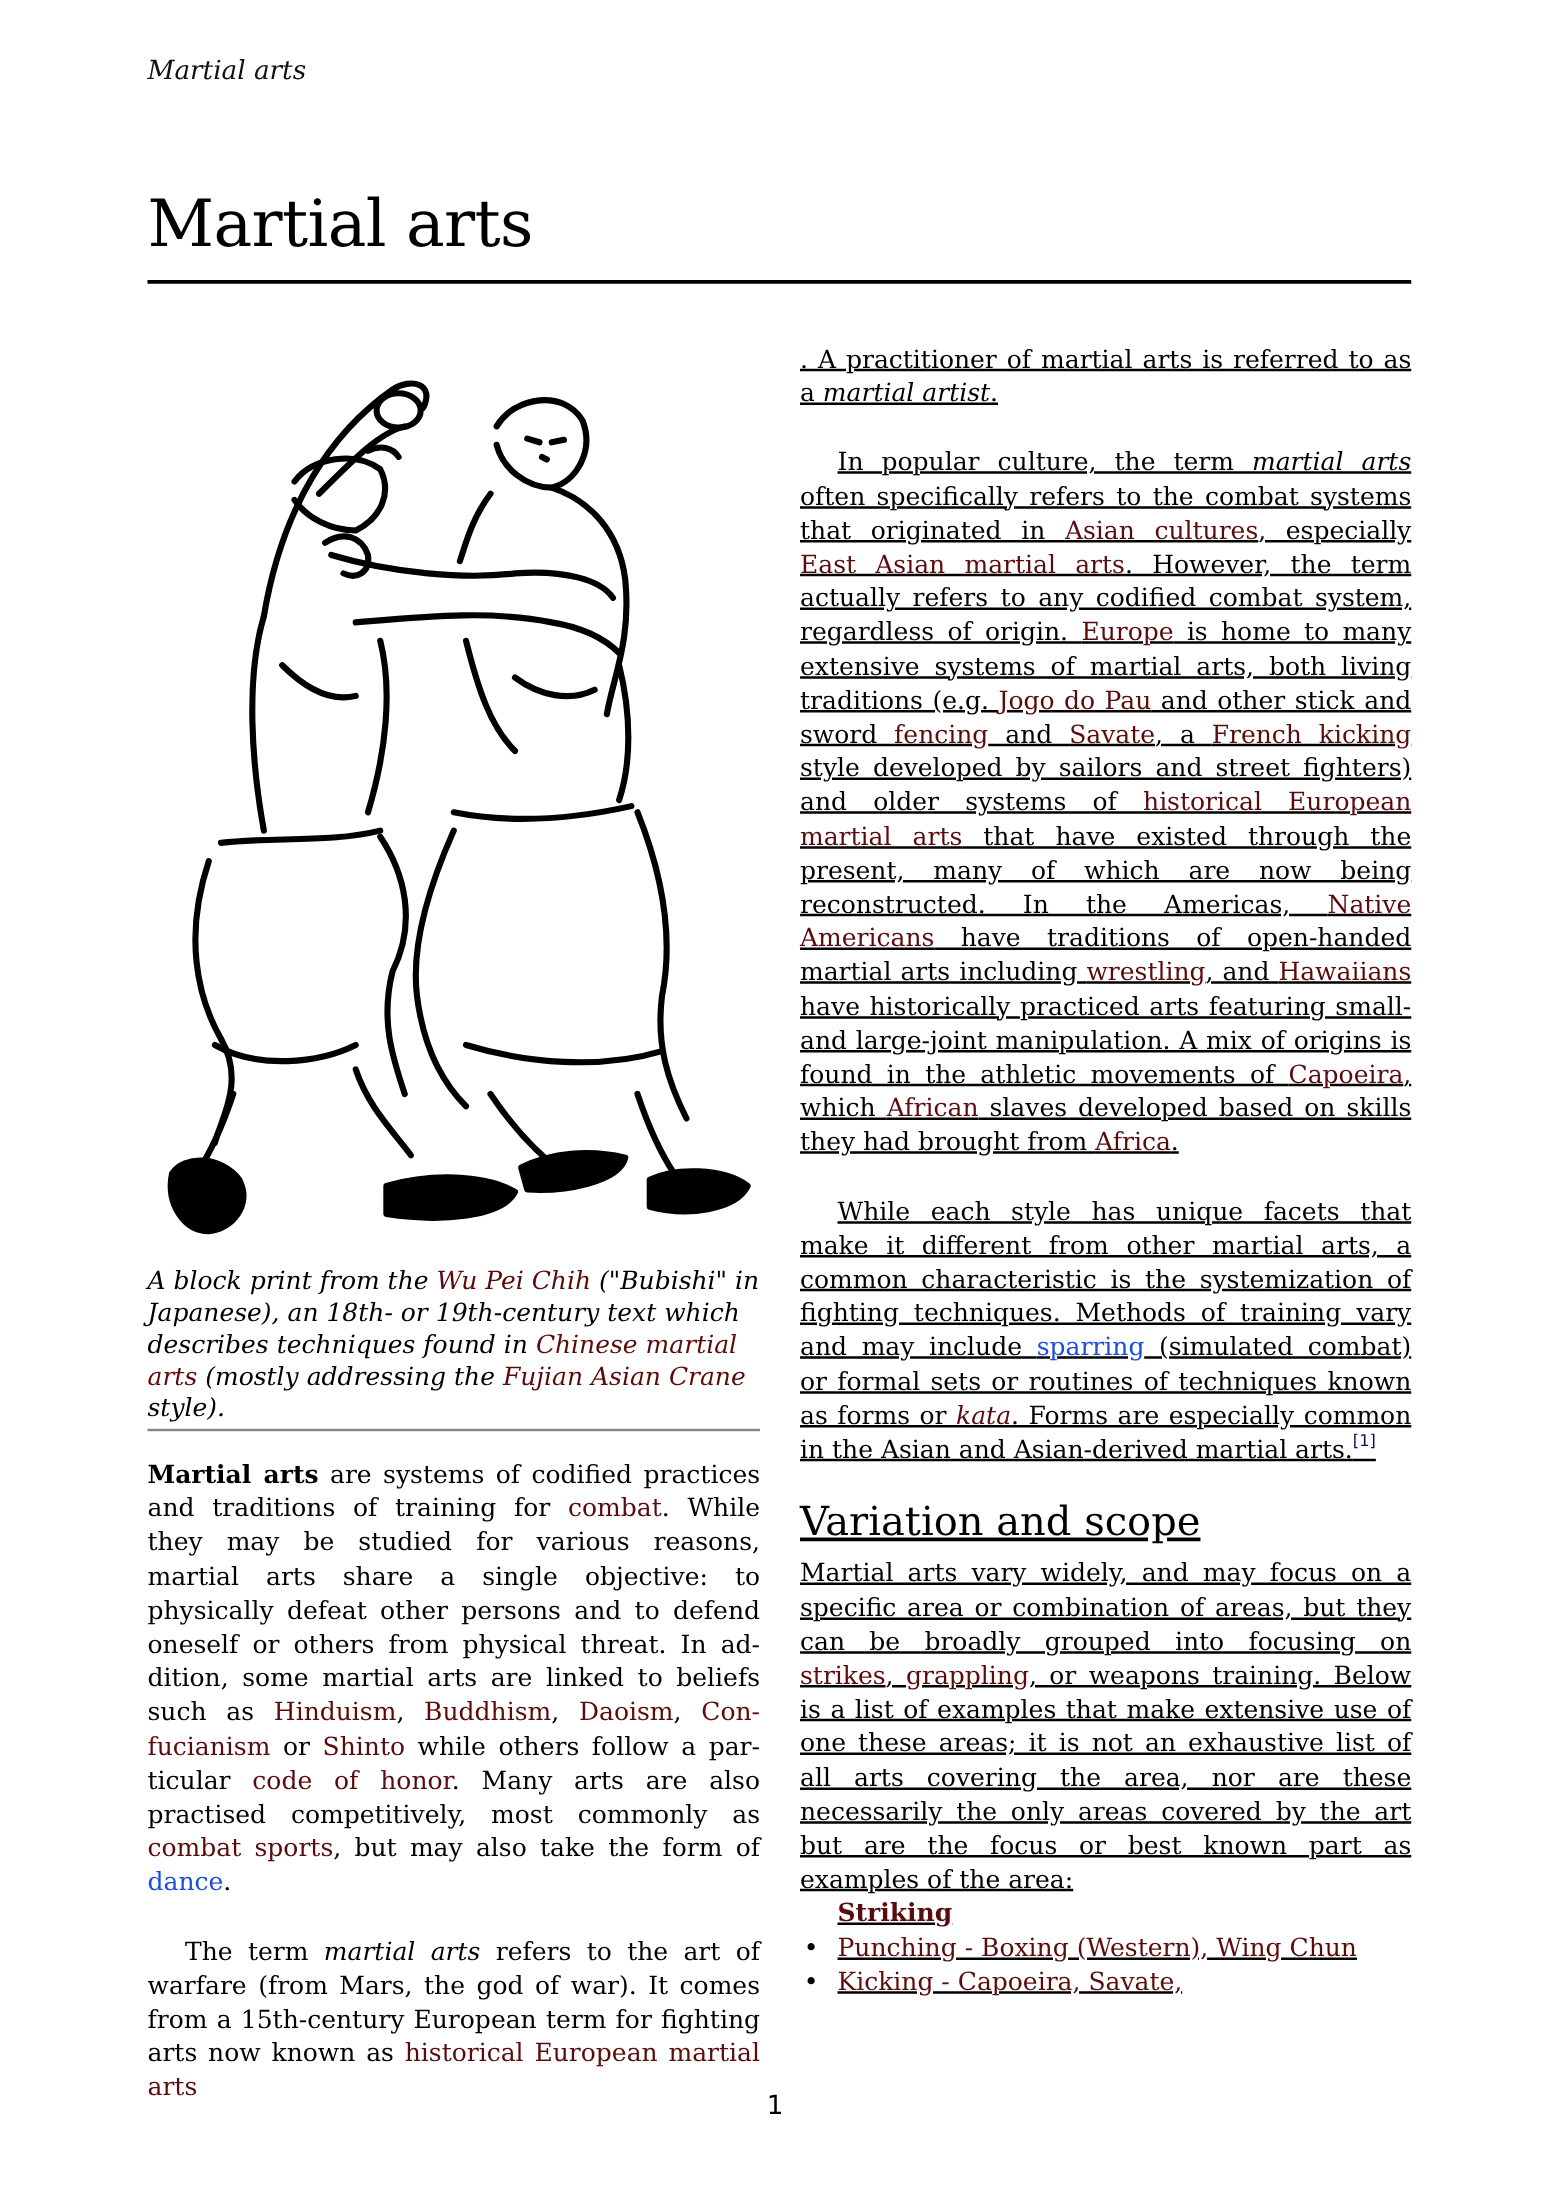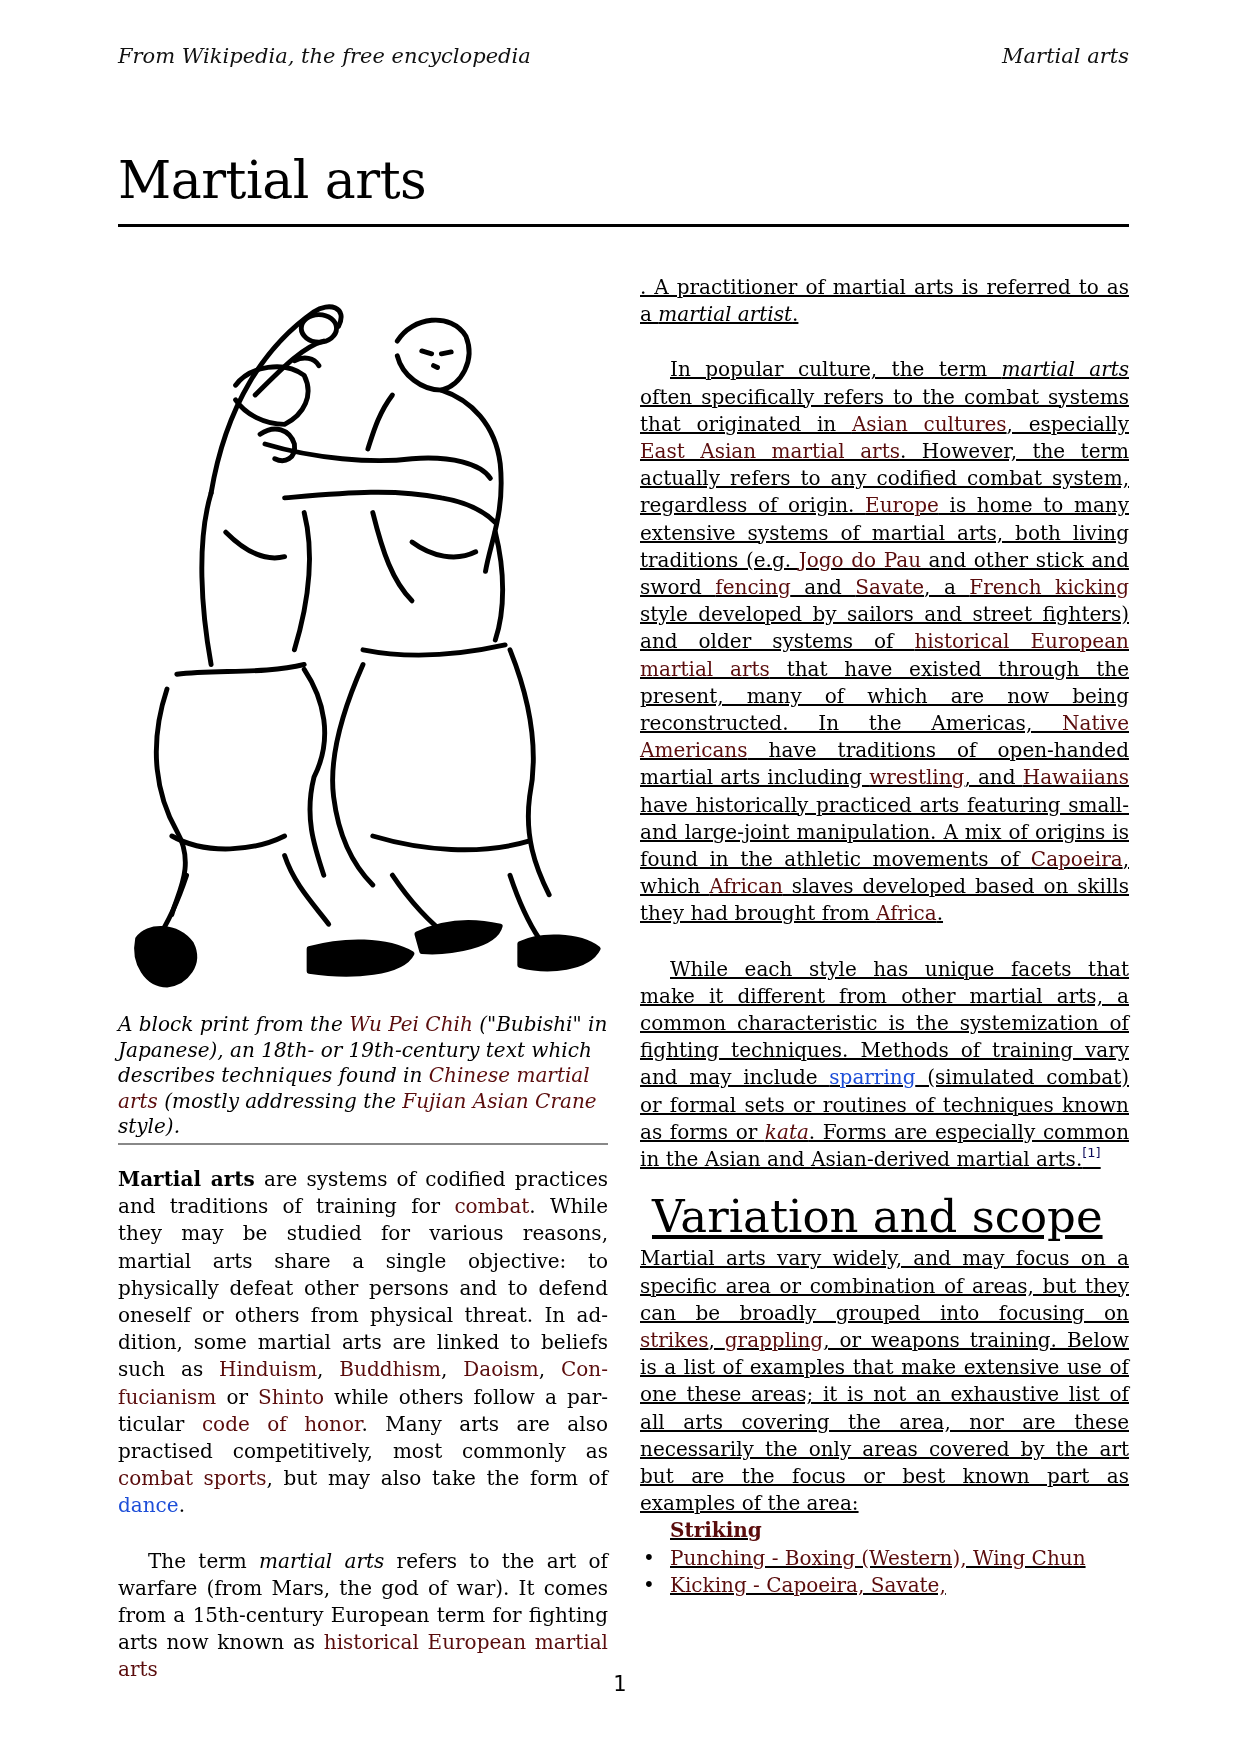--- a/index.html
+++ b/index.html
@@ -25,33 +25,32 @@
          height: 2px; background: #888; }
   .intro { top: 1166px; }
   p { margin: 0; }
   p.indent { text-indent: 30px; margin-top: 28px; }
   a { text-decoration: none; }
   .lk { color: #5a0c0c; }
   .lb { color: #1d4ed8; }
   .ref { font-family: "DejaVu Sans", sans-serif; font-size: 13px; vertical-align: 9px;
          line-height: 0; color: #0b0b5a; }
   .section-heading { font-family: "DejaVu Serif", serif; font-weight: normal;
-         font-size: 45px; line-height: 44px; margin: 22px 0 6px 12px; text-align: left; }
+         font-size: 32px; line-height: 44px; margin: 22px 0 6px 0; text-align: left; }
   .sub-head { font-weight: bold; color: #5a0c0c; margin-left: 30px; text-align: left; }
   ul.examples { list-style: none; margin: 0; padding: 0; text-align: left; }
   ul.examples li { position: relative; padding-left: 30px; color: #5a0c0c; }
   ul.examples li .bullet { position: absolute; left: 3px; color: #000; }
   .page-number { position: absolute; top: 1672px; left: 0; width: 1240px; text-align: center;
          font-family: "DejaVu Sans", sans-serif; font-size: 21px; }
 </style>
 </head>
 <body>
 
 <div class="running-header">
-  <span>From Wikipedia, the free encyclopedia</span>
   <span>Martial arts</span>
 </div>
 
 <h1 class="page-title">Martial arts</h1>
 <div class="title-rule"></div>
 
 <div class="figure">
   <svg viewBox="0 0 500 720" xmlns="http://www.w3.org/2000/svg" fill="none" stroke="#000" stroke-width="5" stroke-linecap="round" stroke-linejoin="round">
 
     <path d="M95 210 C110 120 150 60 200 25 C215 15 235 20 225 40"></path>

